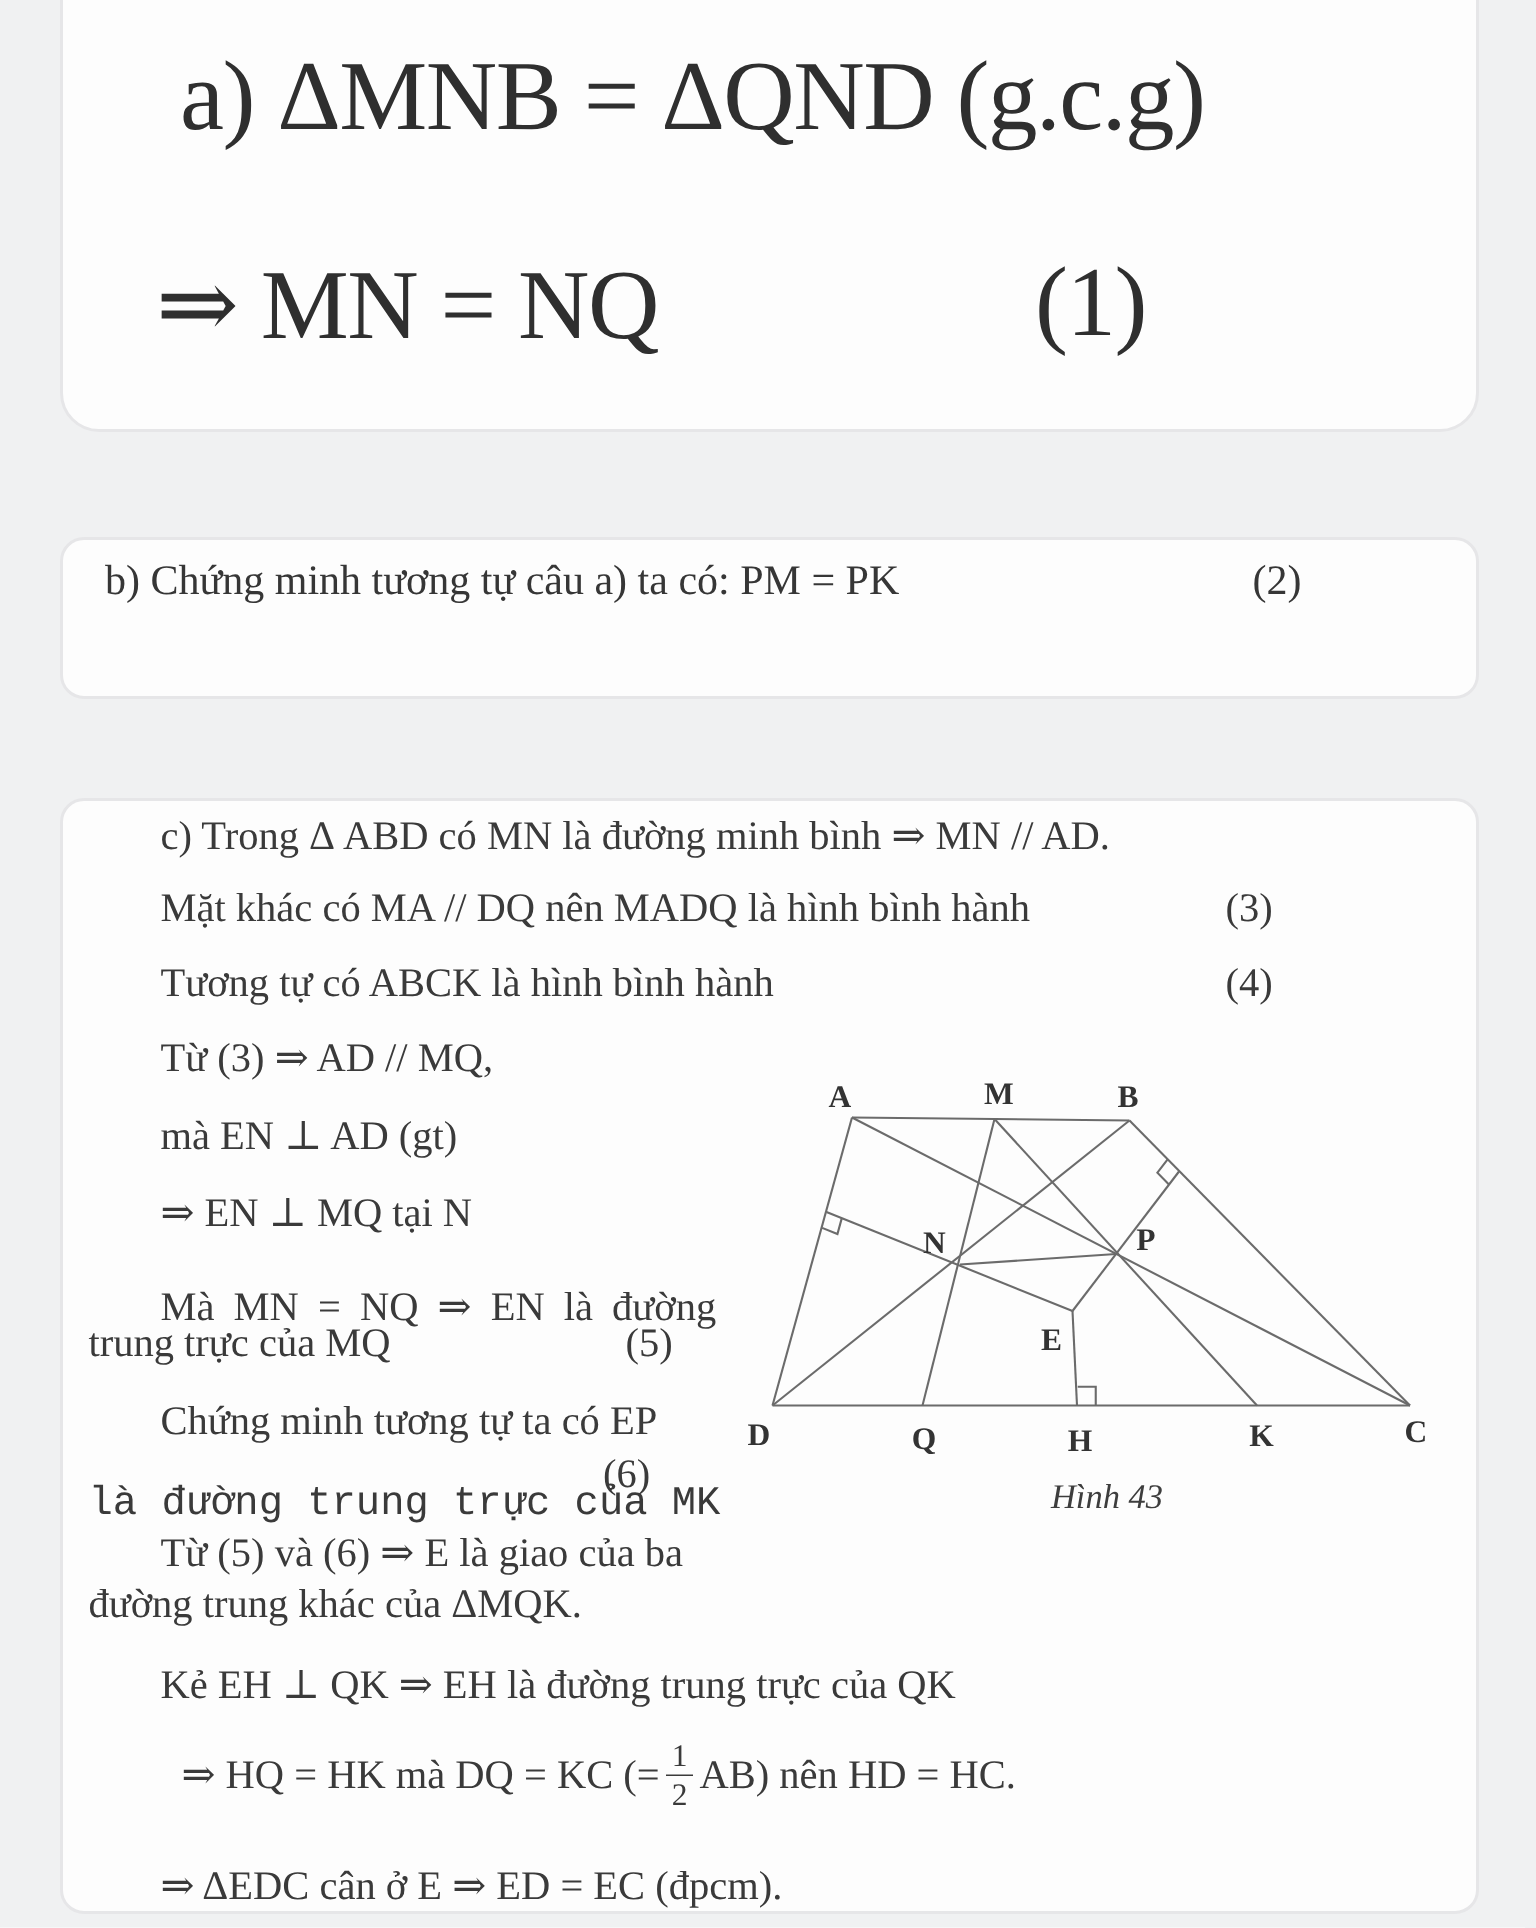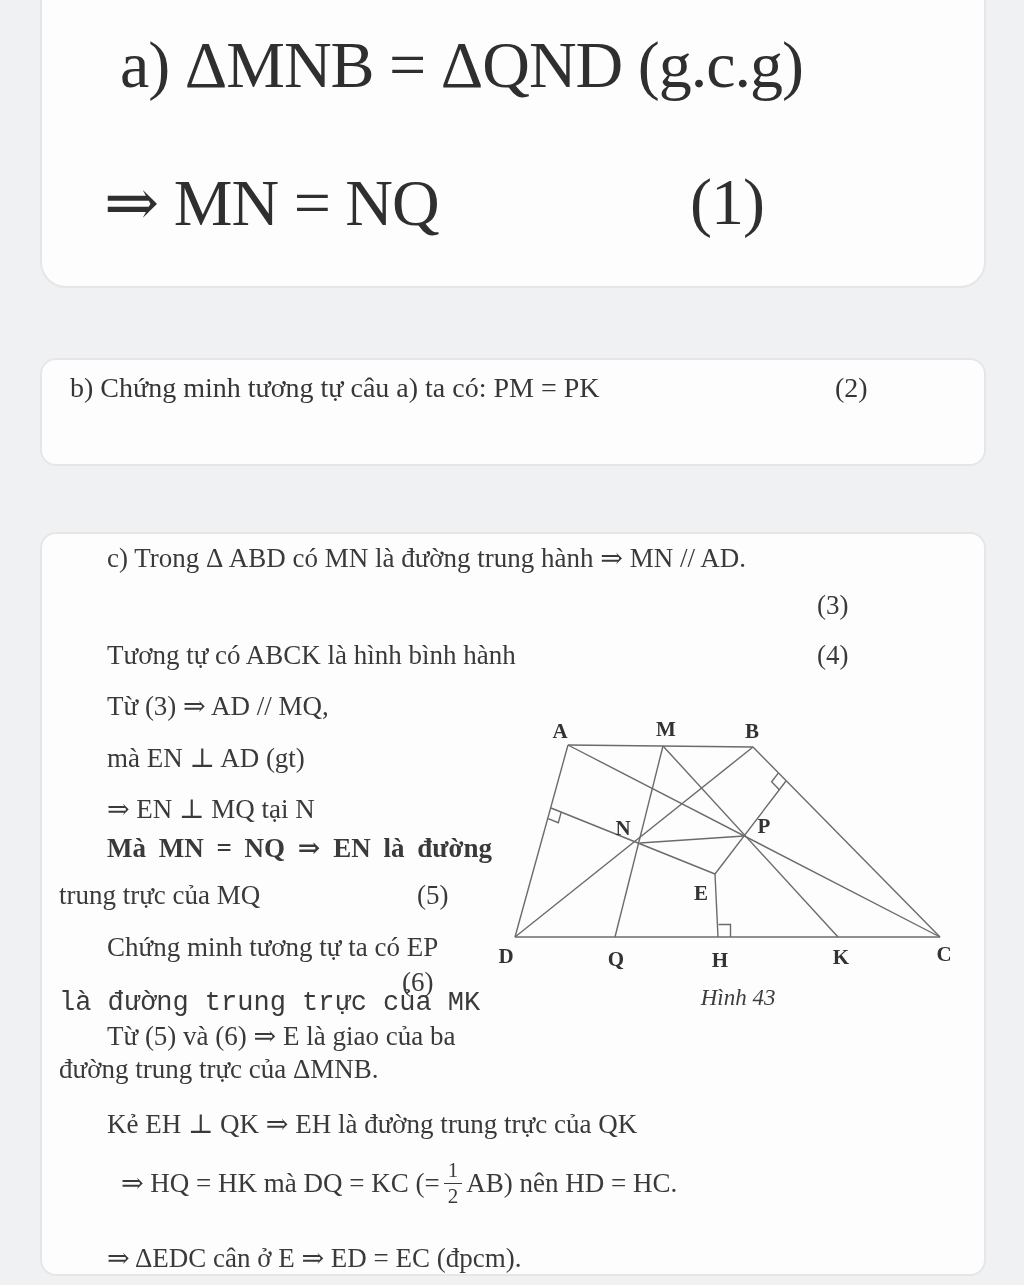--- a/index.html
+++ b/index.html
@@ -38,41 +38,42 @@
   <div class="ln big" style="left:62px;top:192px;">⇒ MN = NQ</div>
   <div class="ln big" style="left:648px;top:192px;">(1)</div>
 </div>
 
 <div class="card" id="card-b">
   <div class="ln mid" style="left:28px;top:12px;">b) Chứng minh tương tự câu a) ta có: PM = PK</div>
   <div class="ln mid" style="left:793px;top:12px;">(2)</div>
 </div>
 
 <div class="card" id="card-c">
-  <div class="ln body" style="left:65px;top:8px;">c) Trong Δ ABD có MN là đường trung hành ⇒ MN // AD.</div>
+  <div class="ln body" style="left:65px;top:8px;">c) Trong Δ ABD có MN là đường minh bình ⇒ MN // AD.</div>
 
+  <div class="ln body" style="left:65px;top:56px;">Mặt khác có MA // DQ nên MADQ là hình bình hành</div>
   <div class="ln body" style="left:775px;top:56px;">(3)</div>
 
   <div class="ln body" style="left:65px;top:106px;">Tương tự có ABCK là hình bình hành</div>
   <div class="ln body" style="left:775px;top:106px;">(4)</div>
 
   <div class="ln body" style="left:65px;top:156px;">Từ (3) ⇒  AD // MQ,</div>
   <div class="ln body" style="left:65px;top:208px;">mà EN ⊥ AD (gt)</div>
   <div class="ln body" style="left:65px;top:259px;">⇒ EN ⊥ MQ tại N</div>
 
-  <div class="ln body" style="left:65px;top:298px;word-spacing:6px;font-weight:bold;">Mà MN = NQ ⇒ EN là đường</div>
+  <div class="ln body" style="left:65px;top:322px;word-spacing:6px;">Mà MN = NQ ⇒ EN là đường</div>
   <div class="ln body" style="left:17px;top:346px;">trung trực của MQ</div>
   <div class="ln body" style="left:375px;top:346px;">(5)</div>
 
   <div class="ln body" style="left:65px;top:398px;">Chứng minh tương tự ta có EP</div>
   <div class="ln body" style="left:17px;top:454px;font-family:Liberation Mono, monospace;">là đường trung trực của MK</div>
   <div class="ln body" style="left:360px;top:433px;">(6)</div>
 
   <div class="ln body" style="left:65px;top:486px;">Từ (5) và (6) ⇒ E là giao của ba</div>
-  <div class="ln body" style="left:17px;top:520px;">đường trung trực của ΔMNB.</div>
+  <div class="ln body" style="left:17px;top:520px;">đường trung khác của ΔMQK.</div>
 
   <div class="ln body" style="left:65px;top:574px;">Kẻ EH ⊥ QK ⇒ EH là đường trung trực của QK</div>
 
   <div class="ln body fracrow" style="left:79px;top:612px;height:74px;">
     <span>⇒ HQ = HK mà DQ = KC (=</span>
     <span class="frac">
       <span class="num">1</span>
       <span class="den">2</span>
     </span>
     <span>AB) nên HD = HC.</span>

